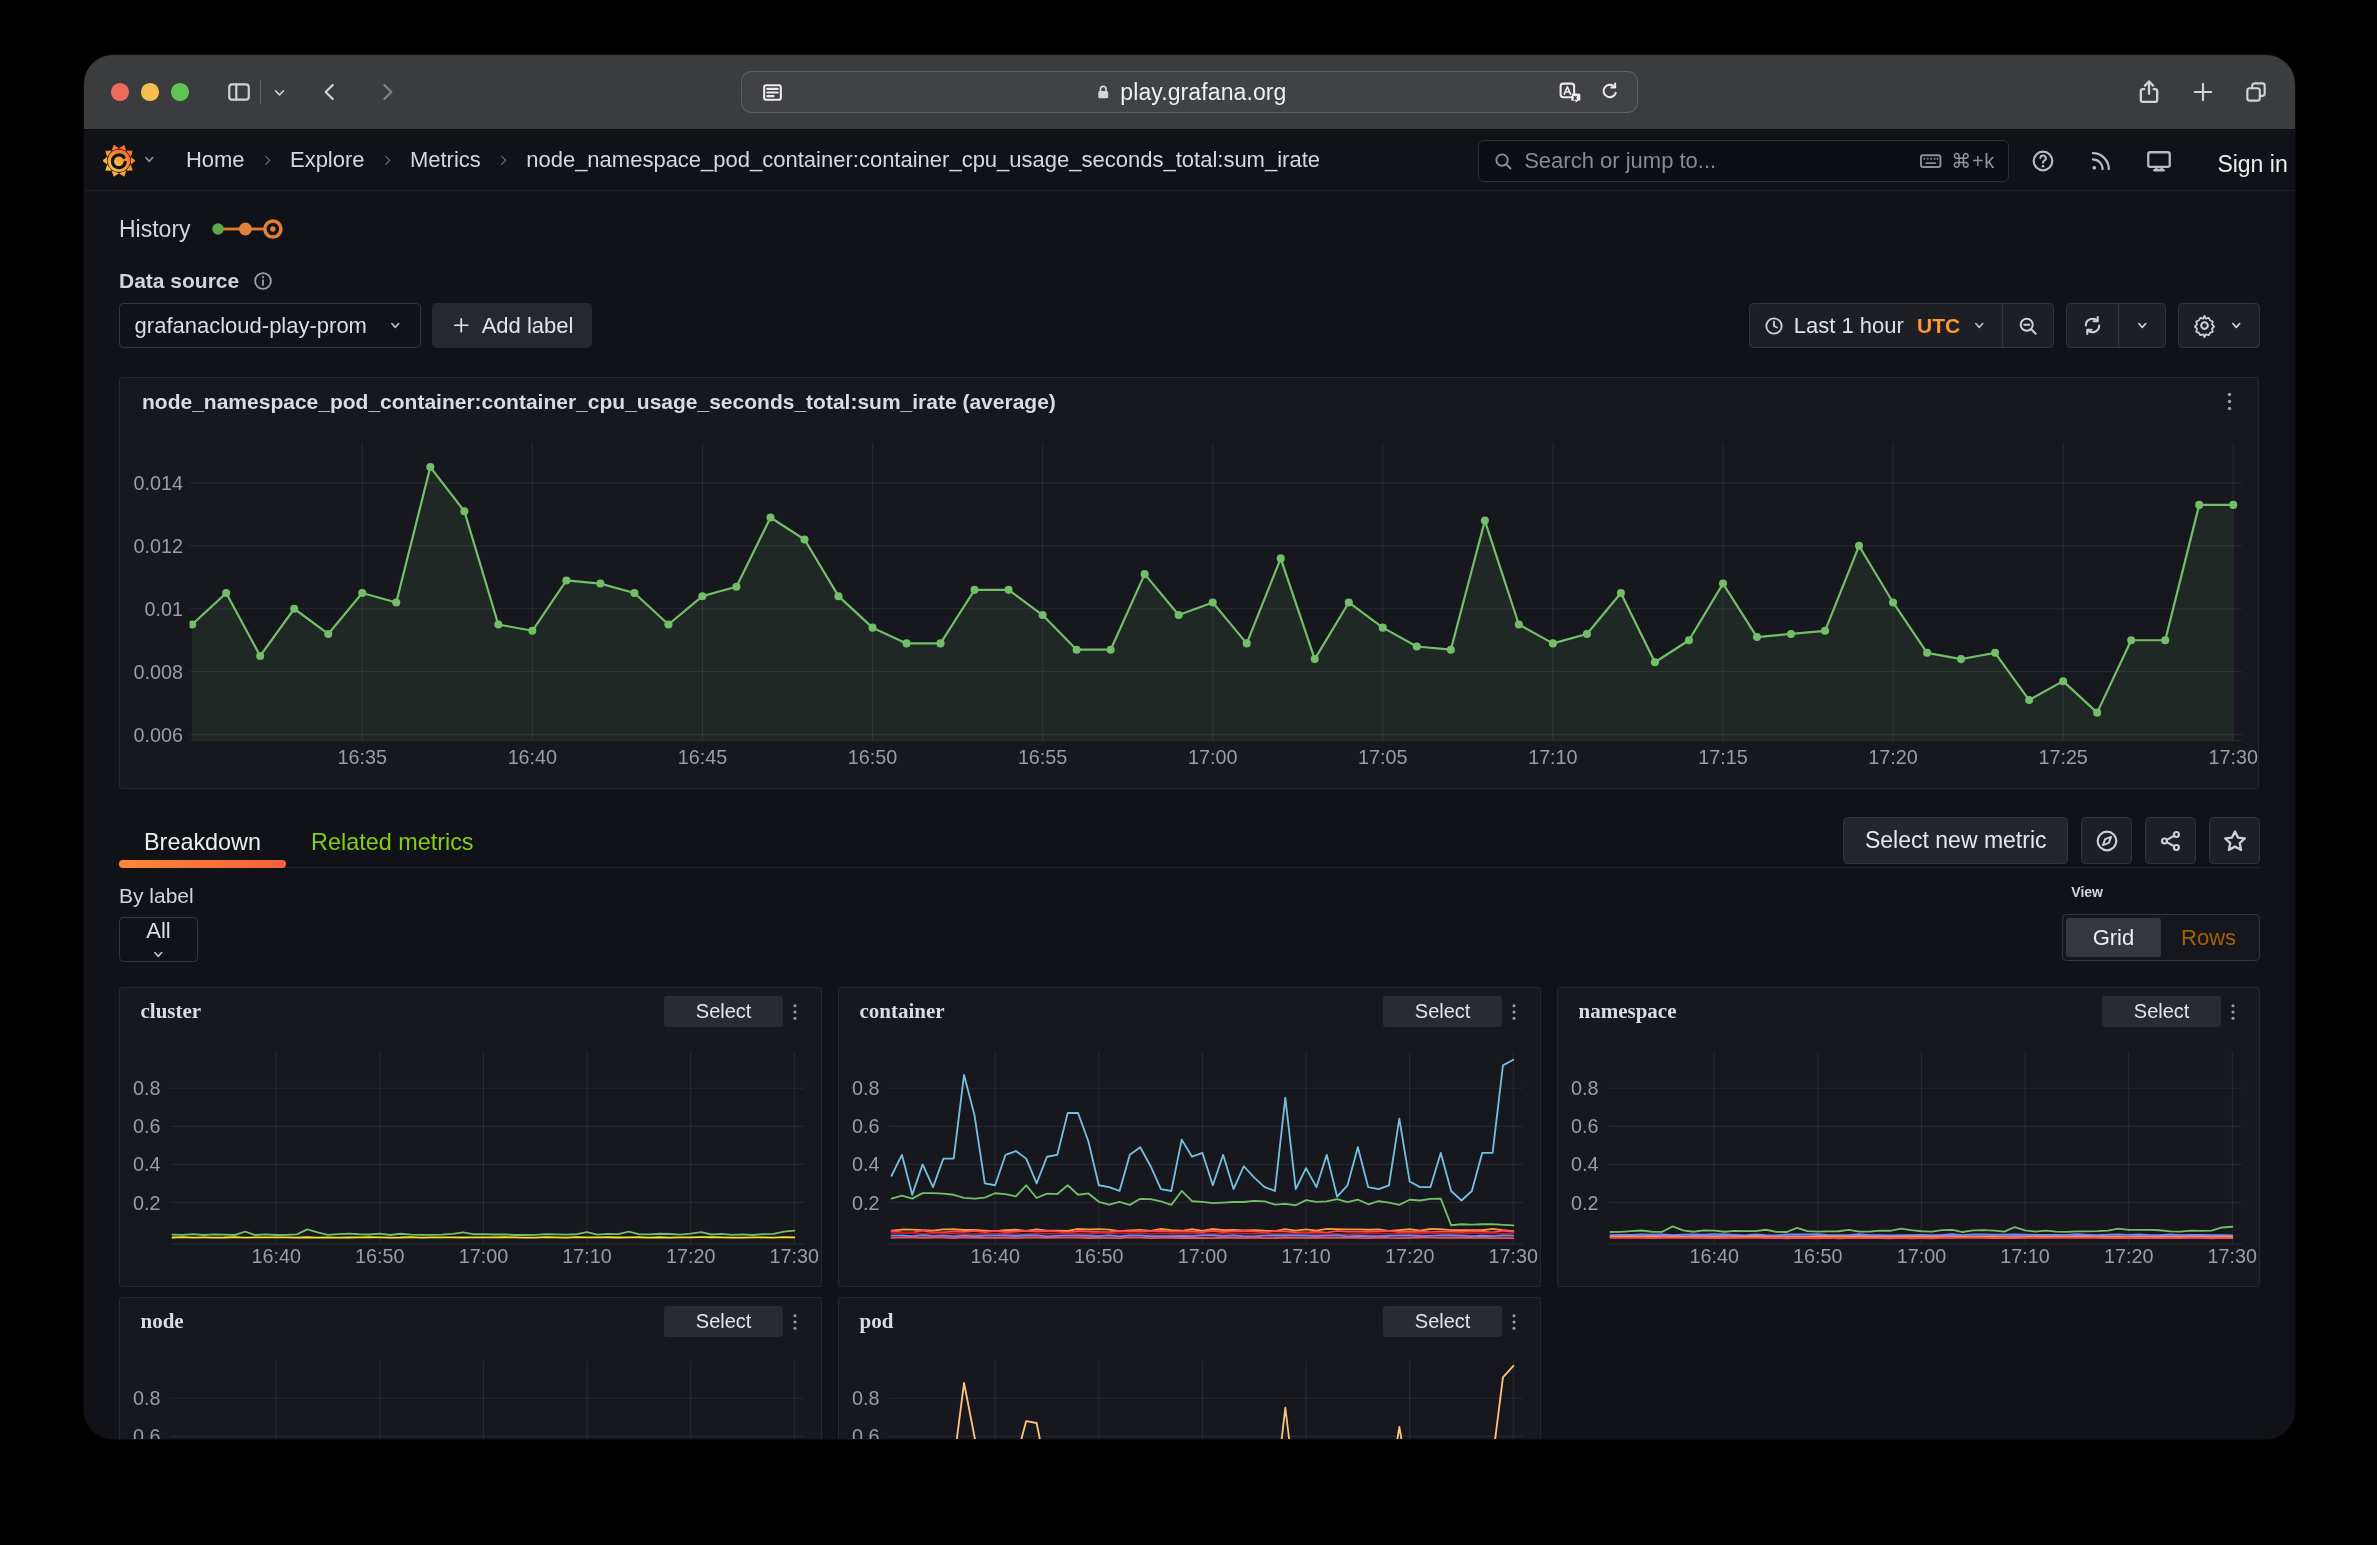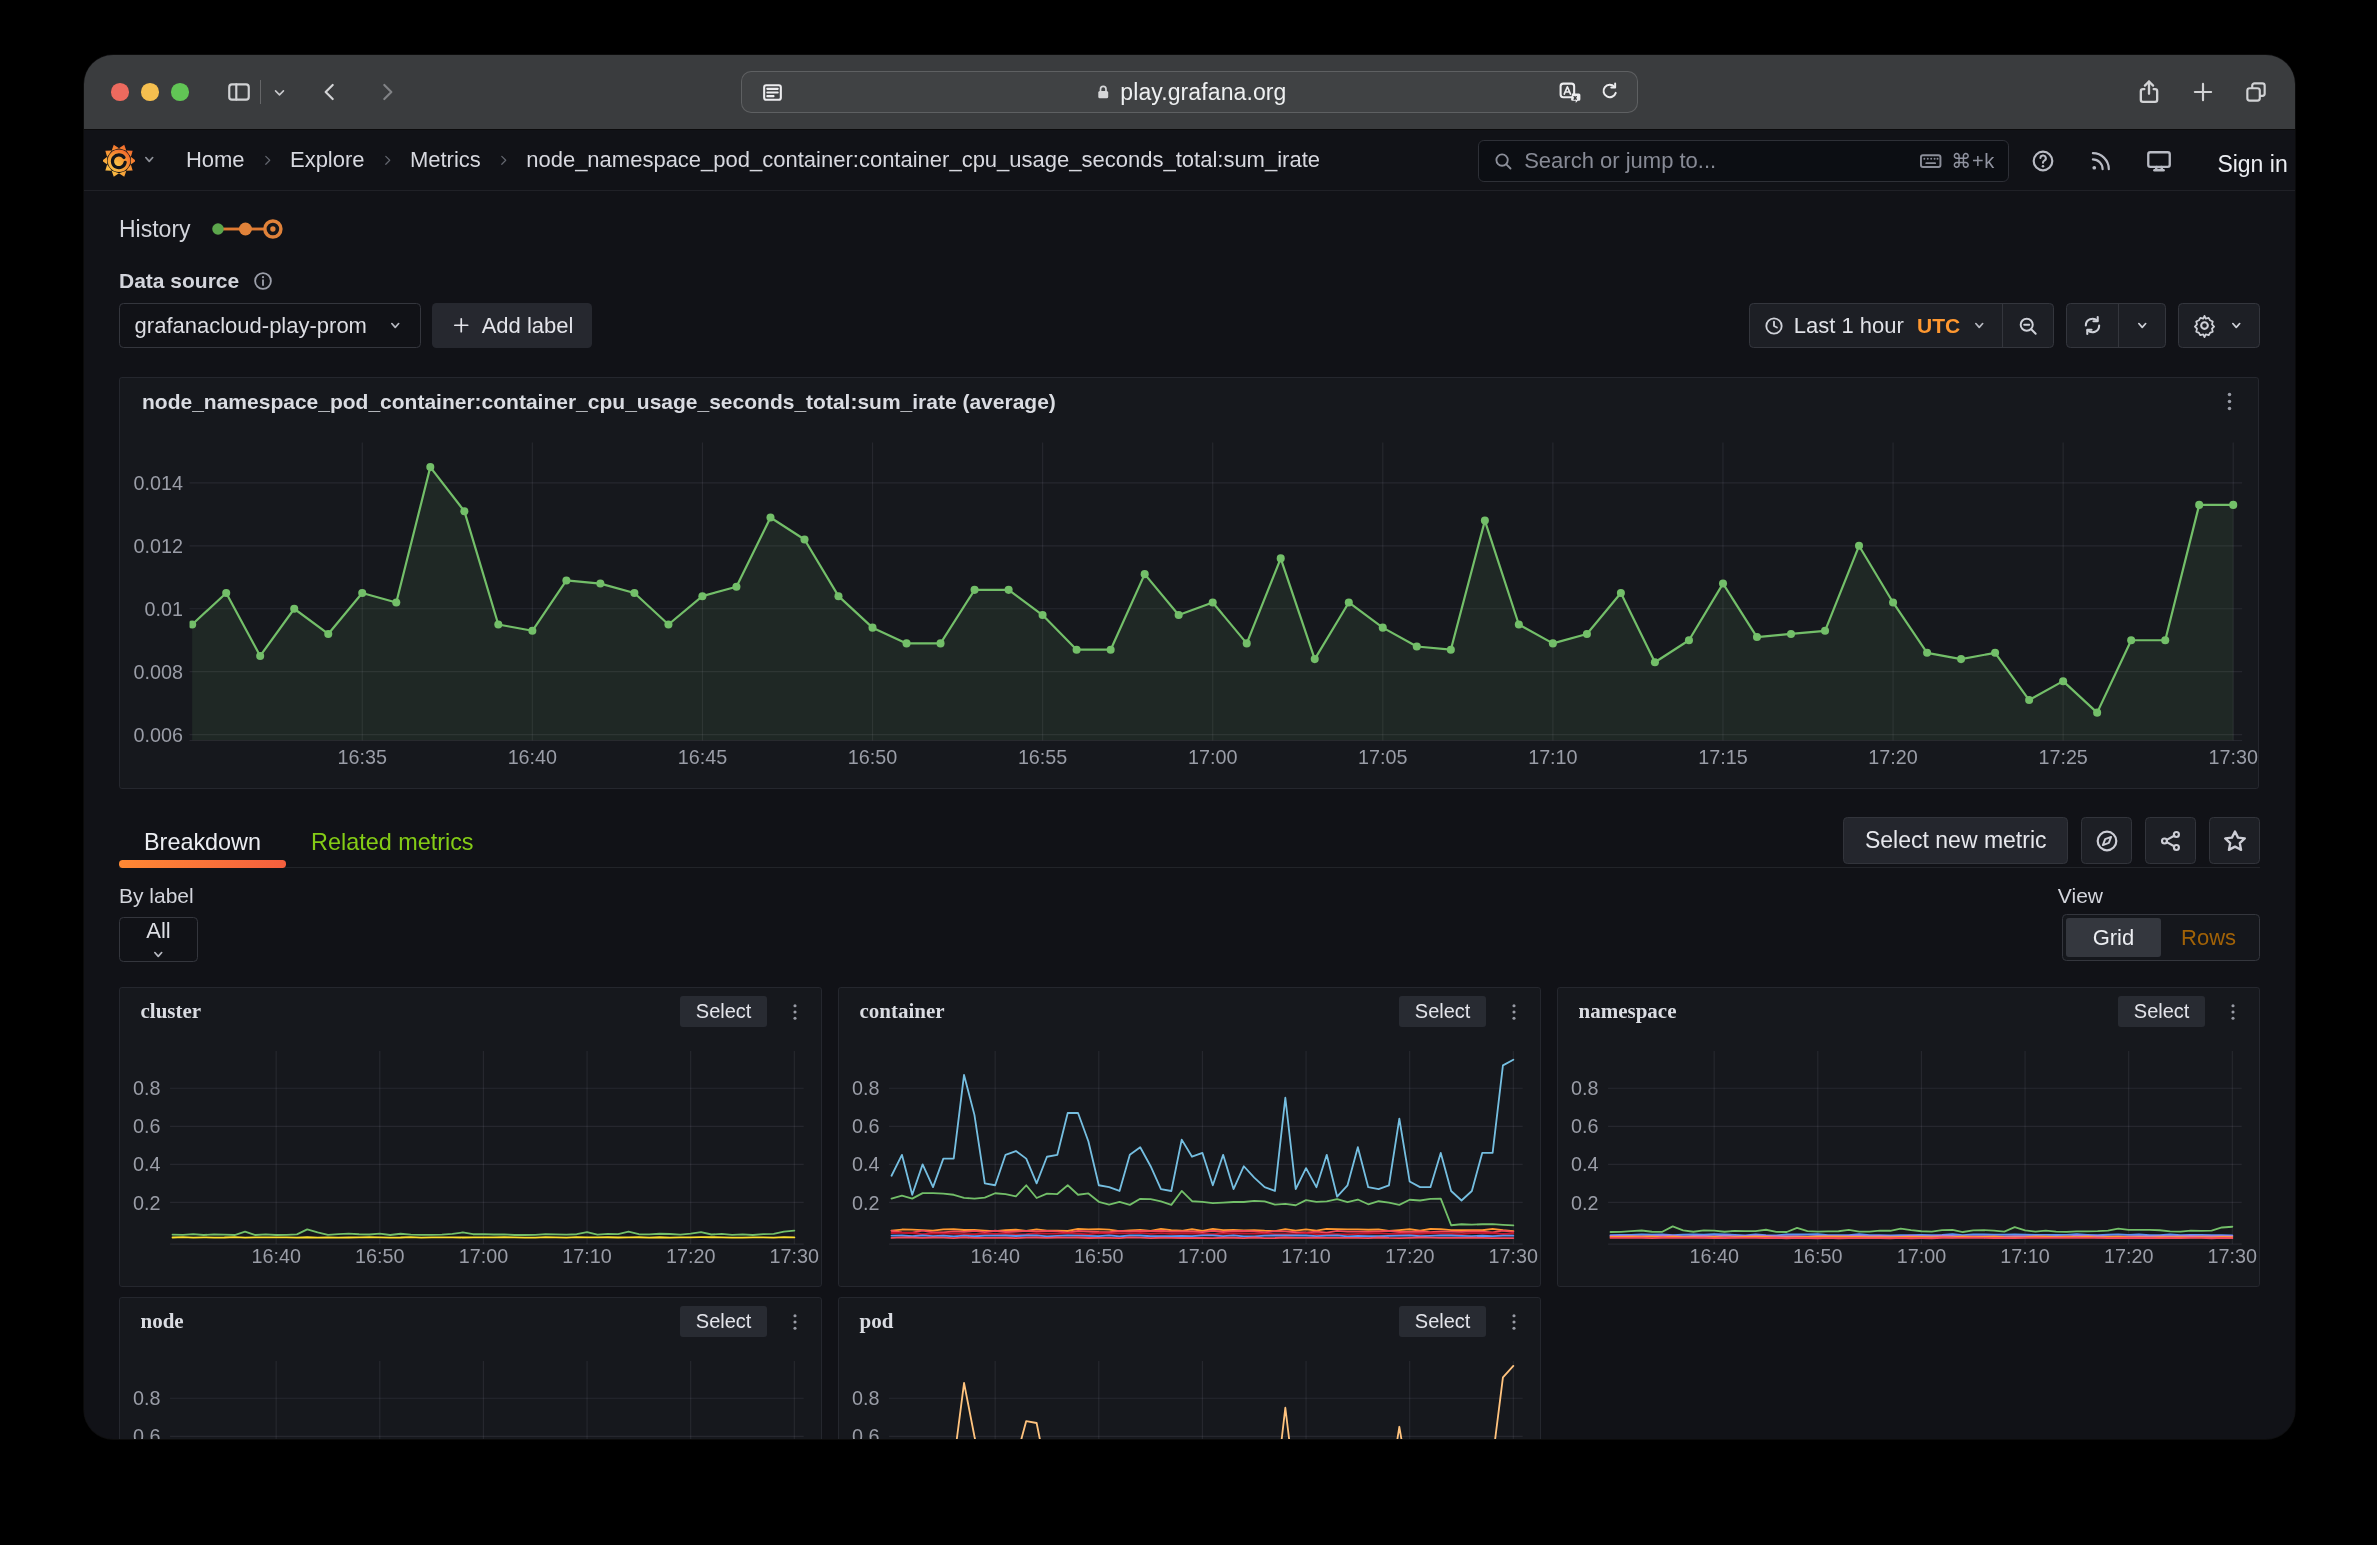--- a/index.html
+++ b/index.html
@@ -73,22 +73,22 @@
 .tp-utc { font-size:21px; color:#FF9830; font-weight:600; margin-left:4.4px; }
 
 
 .panel { position:absolute; background:#16181d; border:0.7px solid #25272e; border-radius:2.9px; }
 .main-panel { left:35px; top:185px; width:2140px; height:412px; }
 .phead { position:absolute; left:0; top:0; right:0; height:47px; display:flex;
   align-items:center; padding:0 16px 0 22px; z-index:2; }
 .ptitle { font-size:21px; font-weight:600; color:#dadce2; white-space:nowrap; }
 .phead .spacer { flex:1; }
 .kebab { color:#989ba5; display:flex; }
-.select-btn { height:31px; padding:0 16px; background:#282b32; border-radius:2.9px;
-  color:#e3e4ea; font-size:20px; font-weight:500; margin-right:17px; }
+.select-btn { height:31px; padding:0 32px; background:#282b32; border-radius:2.9px;
+  color:#e3e4ea; font-size:20px; font-weight:500; margin-right:1px; }
 .chart { position:absolute; left:0; top:0; }
 .main-panel .chart { width:2139px; height:411px; }
 
 
 .tabs-row { position:absolute; left:35px; right:35px; top:625px; height:51px; }
 .tabsbar { position:absolute; left:0; bottom:0; right:0; height:51px;
   border-bottom:0.7px solid #222429; display:flex; }
 .tab { position:relative; display:flex; align-items:center; padding:0 25px;
   font-size:23.4px; color:#84cc16; }
 .tab.active { color:#eceef2; font-weight:500; }
@@ -99,21 +99,21 @@
   border-radius:4.4px; color:#e6e7ec; font-size:23px; font-weight:500; }
 .icon-btn { width:51px; height:47px; background:#1d1f25; border:0.7px solid #32343b;
   border-radius:4.4px; color:#cdced6; display:flex; align-items:center; justify-content:center; }
 
 
 .filter-row { position:absolute; left:35px; right:35px; top:688px; height:88px; }
 .bylabel-label { position:absolute; left:0; top:4.4px; font-size:21px; font-weight:400; color:#d3d5dc; }
 .all-select { position:absolute; left:0; top:37px; width:79px; height:45px; background:#111217;
   border:0.7px solid #34363d; border-radius:4.4px; display:flex; align-items:center; padding:0 11.7px;flex-direction:column; }
 .all-select .val { font-size:22px; color:#dcdde3; font-weight:500; }
-.view-label { position:absolute; right:157px; top:4.4px; font-size:21px; font-weight:400; color:#d3d5dc; }
+.view-label { position:absolute; right:157px; top:4.4px; font-size:14px; font-weight:700; color:#d3d5dc; }
 .viewswitch { position:absolute; right:0; top:34px; width:198px; height:47px;
   border:0.7px solid #34363d; border-radius:4.4px; background:#15171c; display:flex; padding:2.9px; }
 .vs-opt { flex:1; display:flex; align-items:center; justify-content:center; font-size:22px;
   border-radius:2.9px; color:#a16207; }
 .vs-opt.active { background:#34373e; color:#eceef2; font-weight:500; }
 
 
 .mini { width:703px; height:300px; }
 #panel-cluster   { left:35px;   top:795px; }
 #panel-container { left:754px; top:795px; }

